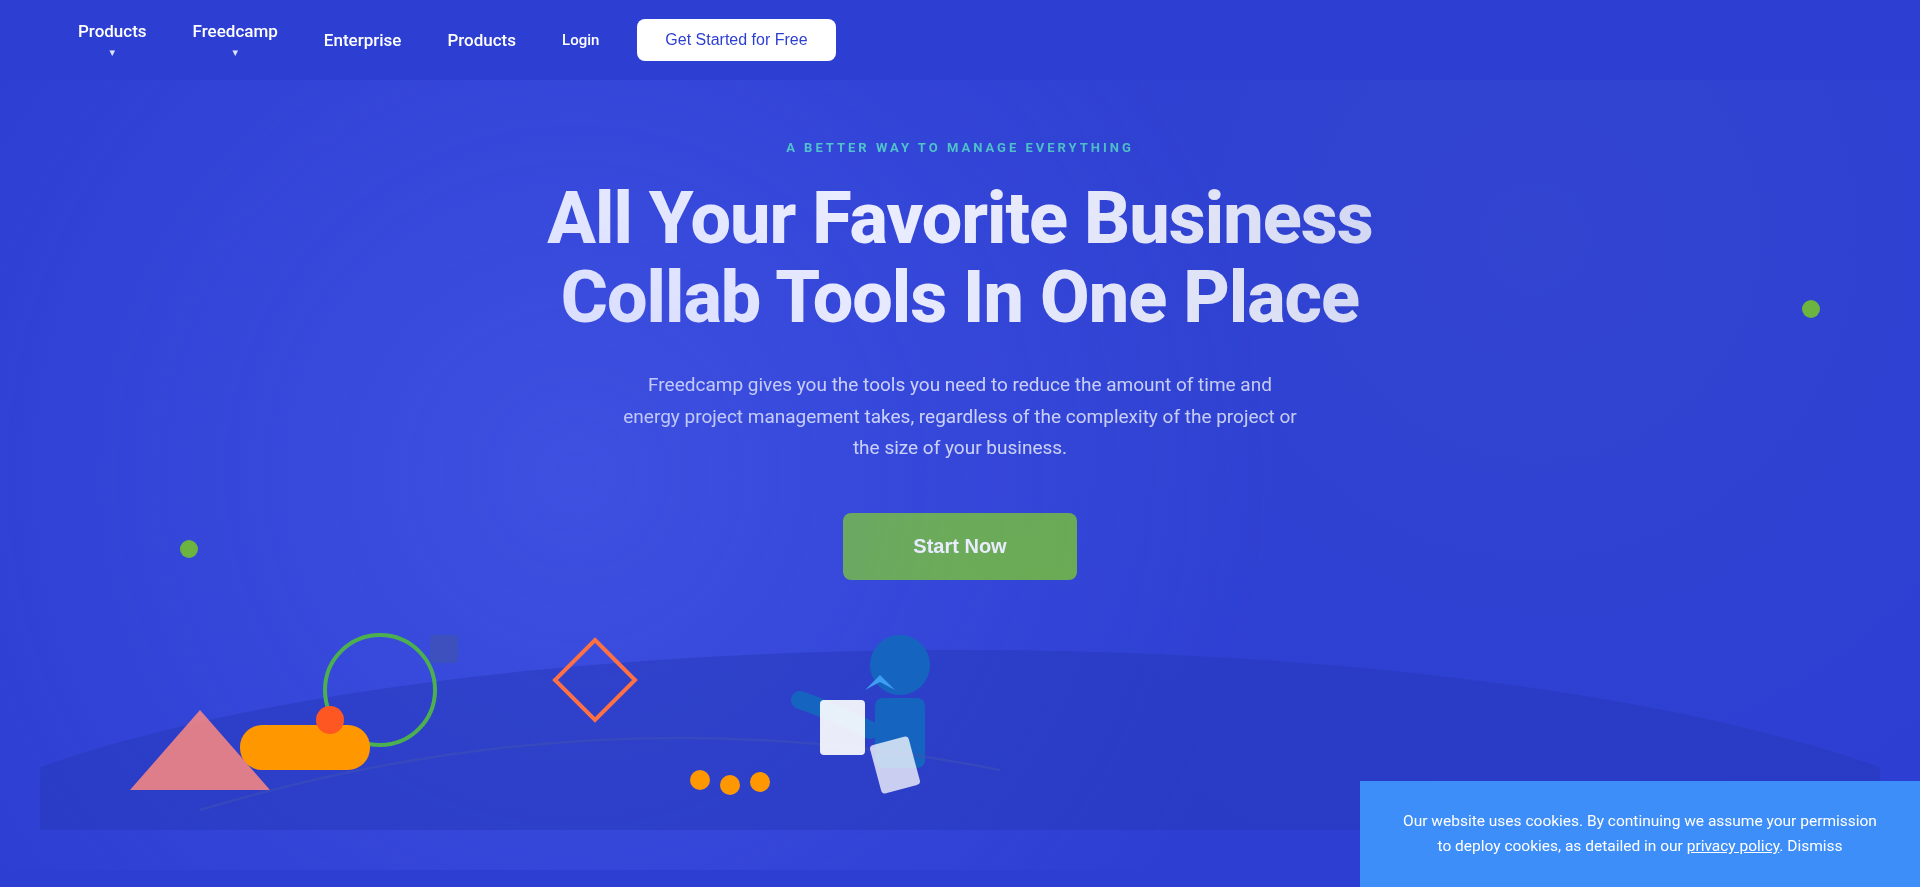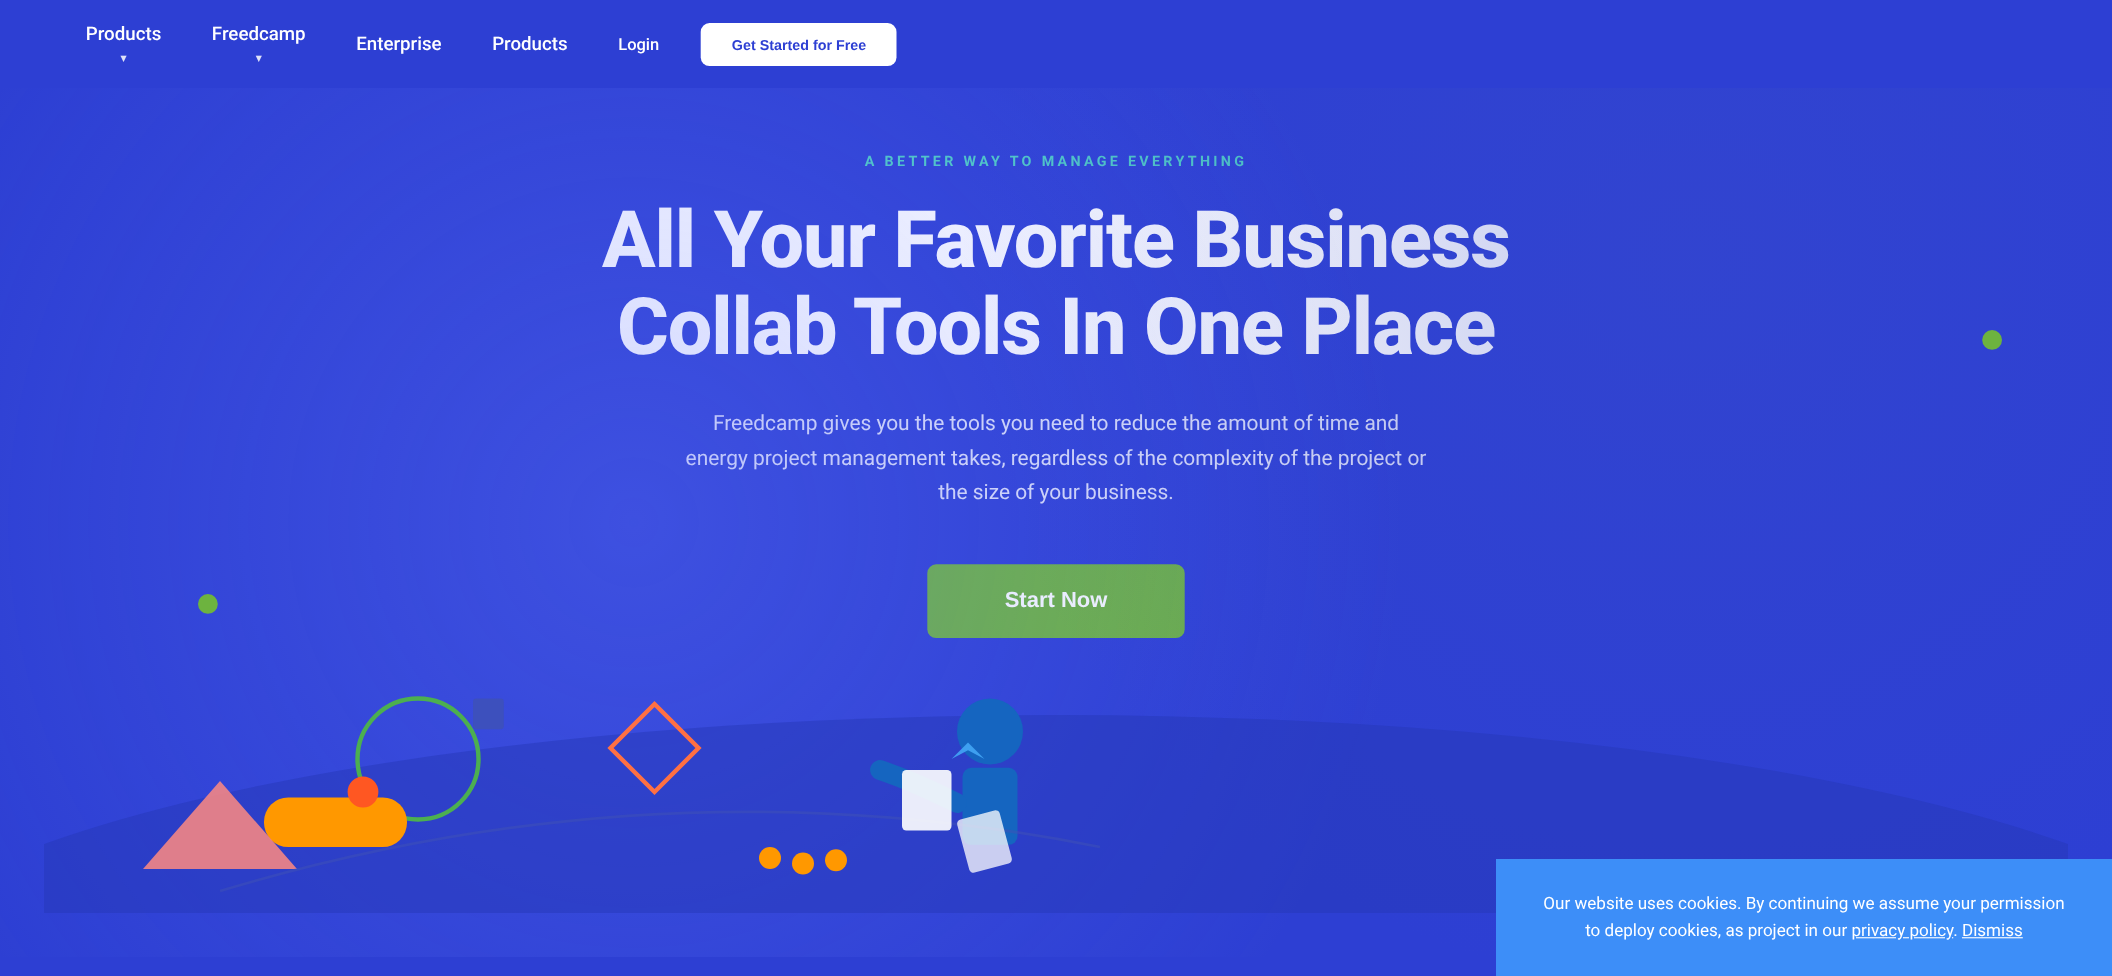--- a/index.html
+++ b/index.html
@@ -75,22 +75,22 @@
       font-weight: 500;
       padding: 8px 18px;
       cursor: pointer;
       text-decoration: none;
       border-radius: 6px;
     }
 
     .nav-cta {
       background: #ffffff;
       color: #2d3fd3;
-      font-size: 13px;
-      font-weight: 700;
+      font-size: 16px;
+      font-weight: 400;
       padding: 12px 28px;
       border-radius: 8px;
       cursor: pointer;
       text-decoration: none;
       margin-left: 10px;
       border: none;
     }
 
     
     .hero {
@@ -195,21 +195,20 @@
       z-index: 100;
     }
 
     .cookie-banner a {
       color: #ffffff;
       text-decoration: underline;
     }
 
     .cookie-dismiss {
       color: #ffffff;
-      text-decoration: underline;
       cursor: pointer;
       background: none;
       border: none;
       font-size: 15.5px;
       font-family: inherit;
     }
 
     
     .bg-pattern {
       position: absolute;
@@ -294,18 +293,18 @@
       <rect x="820" y="90" width="45" height="55" rx="4" fill="white" opacity="0.9"></rect>
       <rect x="875" y="130" width="40" height="50" rx="4" fill="white" opacity="0.75" transform="rotate(-15, 895, 155)"></rect>
 
       <polygon points="865,80 880,65 895,80 880,72" fill="#42A5F5" opacity="0.9"></polygon>
     </svg>
   </div>
 </section>
 
 <div class="cookie-banner">
   <p>
-    <span>Our website uses cookies. By continuing we assume your permission to deploy cookies, as project in our</span>
+    <span>Our website uses cookies. By continuing we assume your permission to deploy cookies, as detailed in our</span>
     <a href="#">
       <span>privacy policy</span></a>.
     <button class="cookie-dismiss">Dismiss</button>
   </p>
 </div>
 
 </body></html>

